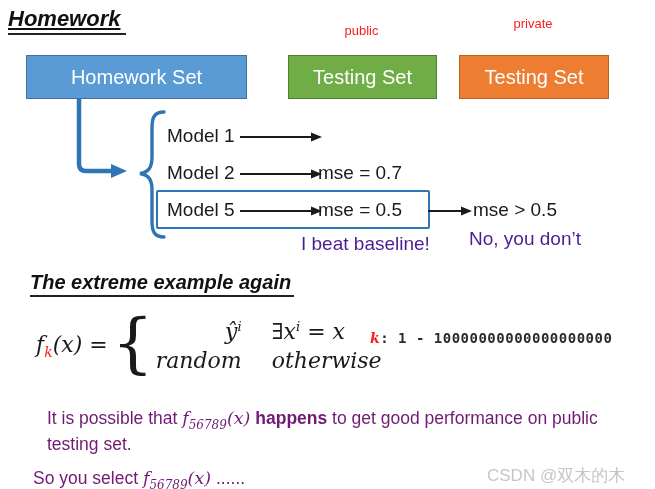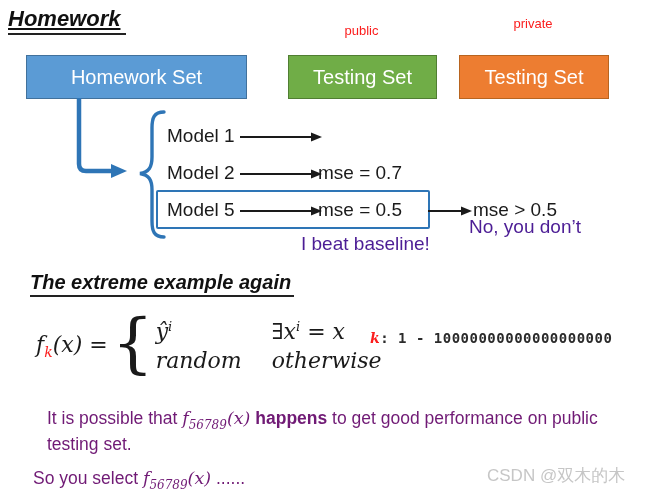--- a/index.html
+++ b/index.html
@@ -23,21 +23,21 @@
   .redtext{position:absolute;font-size:19px;color:#4c1d95;white-space:nowrap;}
   .arrow{position:absolute;}
   .model3-outline{position:absolute;left:156px;top:190px;width:270px;height:35px;
                   border:2.5px solid #2e75b6;border-radius:2px;}
   .formula{position:absolute;left:36px;top:310px;display:flex;align-items:center;
            font-family:"DejaVu Serif",serif;font-style:italic;color:#1a1a1a;}
   .formula .lhs{font-size:22px;white-space:nowrap;}
   .formula .lhs sub{font-size:14px;}
   .formula .brace{font-size:66px;line-height:1;font-weight:400;margin:0 2px 6px 4px;font-style:normal;}
   .cases{display:grid;grid-template-columns:auto auto;column-gap:30px;row-gap:4px;font-size:22px;}
-  .cases .c1{text-align:left;}
+  .cases .c1{text-align:right;}
   .cases sup{font-size:13px;}
   .exists{font-style:normal;}
   .red{color:#fb1d1d;}
   .k-range{position:absolute;left:370px;top:330px;font-size:14px;font-weight:bold;
            font-family:"DejaVu Sans Mono",monospace;letter-spacing:0.5px;color:#2b2b2b;white-space:nowrap;}
   .k-range .red{font-family:"DejaVu Serif",serif;font-style:italic;}
   .para{position:absolute;font-size:17.5px;line-height:1.32;color:#701a75;}
   .p1{left:47px;top:389px;width:560px;}
   .p2{left:33px;top:449px;white-space:nowrap;}
   .mi{font-family:"DejaVu Serif",serif;font-style:italic;}
@@ -95,21 +95,21 @@
   </svg>
   <span class="mtext" style="left:318px;top:199px">mse = 0.5</span>
 
   <svg class="arrow" style="left:428px;top:204px" width="44" height="14">
     <line x1="0" y1="7" x2="33" y2="7" stroke="#1a1a1a" stroke-width="1.8"></line>
       <polygon points="33,2.5 44,7 33,11.5" fill="#1a1a1a"></polygon>
   </svg>
   <span class="mtext" style="left:473px;top:199px">mse &gt; 0.5</span>
 
   <span class="redtext" style="left:301px;top:233px">I beat baseline!</span>
-  <span class="redtext" style="left:469px;top:216px">No, you don’t</span>
+  <span class="redtext" style="left:469px;top:228px">No, you don’t</span>
 
   <h2 class="subtitle">The extreme example again</h2>
 
   <div class="formula">
     <span class="lhs"><span class="mi">f</span><sub class="mi red">k</sub><span class="mi">(x) =</span></span>
     <span class="brace">{</span>
     <div class="cases">
       <span class="c1"><span>ŷ</span><sup>i</sup></span>
       <span class="c2"><span class="exists">∃</span><span>x</span><sup>i</sup><span> = x</span></span>
       <span class="c1">random</span>

